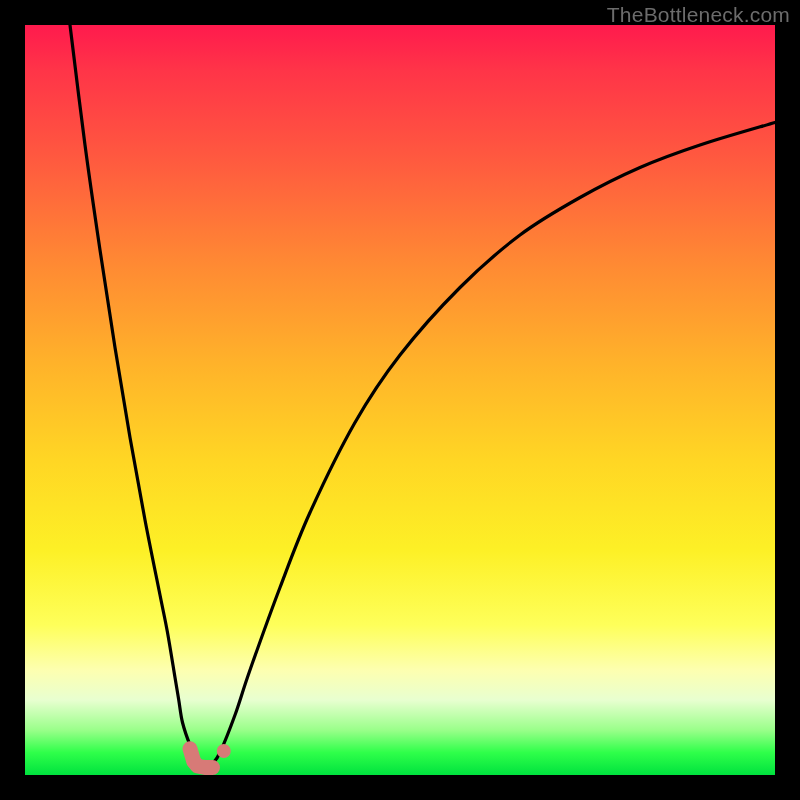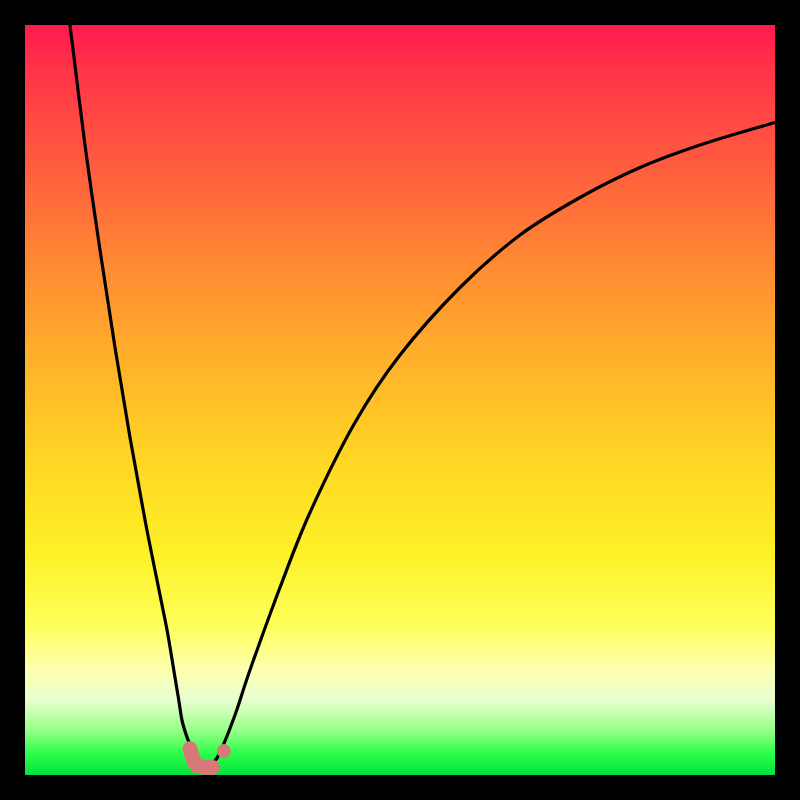--- a/index.html
+++ b/index.html
@@ -64,13 +64,14 @@
   <div class="plot">
     <svg class="curves" viewBox="0 0 750 750">
       <g>
         <path d="M 45 0 C 47.5 20, 55 82.5, 60 120 C 65 157.5, 70 191.25, 75 225 C 80 258.75, 85 291.25000000000006, 90 322.50000000000006 C 95 353.75000000000006, 100.00000000000001 383.75, 105.00000000000001 412.5 C 110.00000000000001 441.25, 115 468.75, 120 495 C 125 521.25, 131.25 551.25, 135 570 C 138.75 588.75, 140 593.75, 142.5 607.5 C 145 621.25, 148.125 641.25, 150 652.5 C 151.875 663.75, 152.5 667.5, 153.75 675 C 155 682.5, 155.625 690, 157.5 697.5 C 159.375 705, 162.5 713.75, 165 720 C 167.5 726.25, 170.625 731.875, 172.5 735 C 174.375 738.125, 175.625 738.125, 176.25 738.75" fill="none" stroke="#000" stroke-width="3.2" stroke-linecap="round" id="path-left"></path>
         <path d="M 187.5 738.75 C 188.75 736.875, 191.25 735.625, 195 727.5 C 198.75 719.375, 205.00000000000003 703.75, 210.00000000000003 690 C 215.00000000000003 676.25, 217.5 666.25, 225 645 C 232.5 623.75, 245.00000000000003 588.75, 255.00000000000003 562.5 C 265 536.25, 272.5 515, 285 487.5 C 297.5 460, 315 423.75, 330 397.5 C 345 371.25, 357.5 352.49999999999994, 375 329.99999999999994 C 392.5 307.49999999999994, 414.99999999999994 282.5, 434.99999999999994 262.5 C 454.99999999999994 242.5, 475 225, 495 210 C 515 195, 535 183.75, 555 172.5 C 575 161.25, 595 151.25, 615 142.5 C 635 133.75, 652.5 127.5, 675 120 C 697.5 112.5, 737.5 101.25, 750 97.5" fill="none" stroke="#000" stroke-width="3.2" stroke-linecap="round" id="path-right"></path>
         <path d="M 165 723.75 L 168.75 736.5 L 172.5 741 L 180 742.5 L 187.5 742.5" fill="none" stroke="#d77a77" stroke-width="15" stroke-linecap="round" stroke-linejoin="round" id="path-marker"></path>
         <circle cx="198.75" cy="726" r="7" fill="#d77a77" id="marker-dot"></circle>
       </g>
     </svg>
   </div>
+  <div class="watermark">TheBottleneck.com</div>
 </div>
 
 </body></html>

